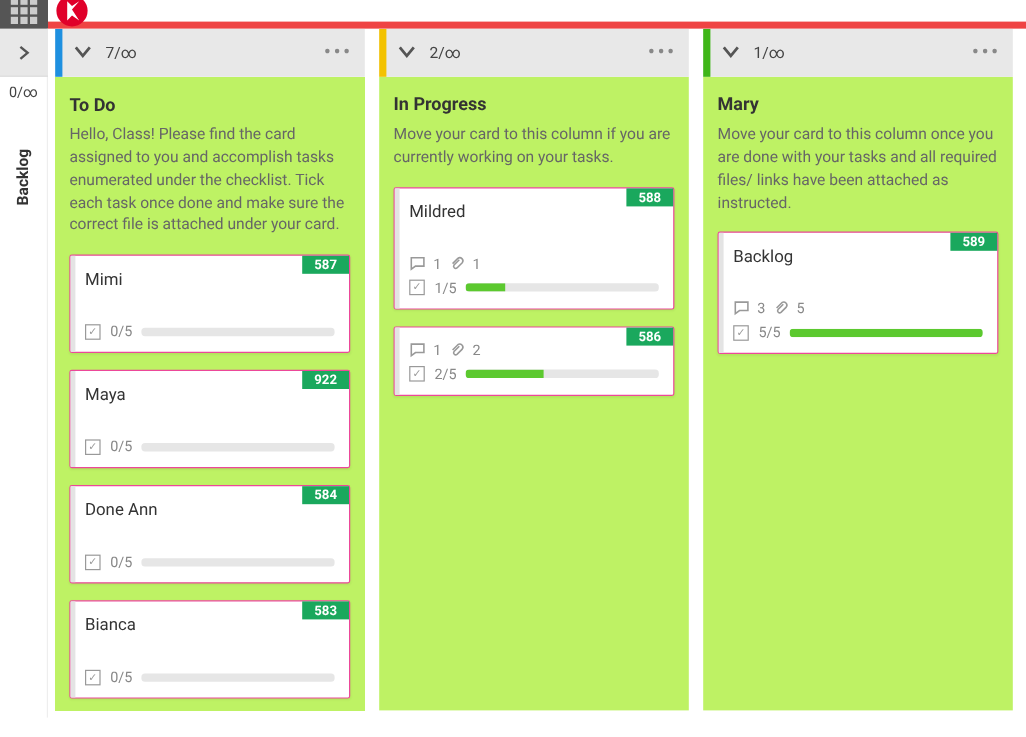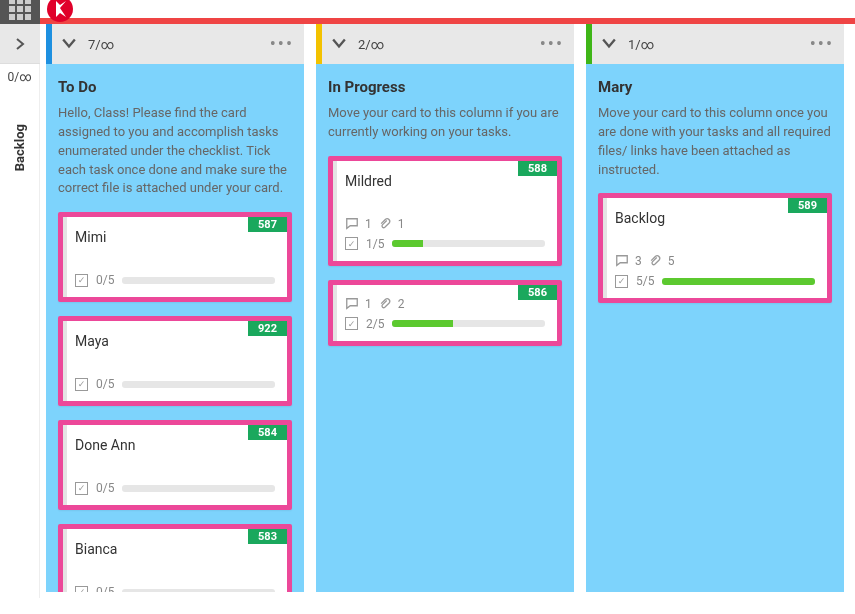--- a/index.html
+++ b/index.html
@@ -21,25 +21,25 @@
   .backlog-count { font-size:12px; color:#444; margin-top:6px; }
   .backlog-label { writing-mode: vertical-rl; transform: rotate(180deg); font-weight:700; color:#333; margin-top:40px; font-size:13px; }
   
   .board { flex:1; display:flex; gap:12px; padding:0 6px 6px 6px; overflow:hidden; background:#fff; }
   .column { width: 258px; display:flex; flex-direction:column; }
   .col-header { height: 40px; background:#e8e8e8; display:flex; align-items:center; padding:0 10px; position:relative; }
   .col-stripe { position:absolute; left:0; top:0; bottom:0; width:6px; }
   .col-chev { font-size:16px; color:#555; margin-left:6px; margin-right:12px; cursor:pointer; font-weight:700; }
   .col-count { font-size:13px; color:#444; }
   .col-more { margin-left:auto; color:#888; font-size:18px; letter-spacing:2px; cursor:pointer; line-height:10px; }
-  .col-body { flex:1; background:#7dd3fc; padding:14px 12px; overflow-y:auto; }
+  .col-body { flex:1; background:#bef264; padding:14px 12px; overflow-y:auto; }
   .col-title { font-weight:700; font-size:15px; color:#333; margin-bottom:8px; }
   .col-desc { font-size:13px; color:#666; line-height:1.45; margin-bottom:14px; }
   
-  .card { background:#fff; border:5px solid #ec4899; border-radius:2px; box-shadow:0 1px 2px rgba(0,0,0,0.06); margin-bottom:14px; position:relative; padding:12px 12px 10px 12px; }
+  .card { background:#fff; border:1px solid #ec4899; border-radius:2px; box-shadow:0 1px 2px rgba(0,0,0,0.06); margin-bottom:14px; position:relative; padding:12px 12px 10px 12px; }
   .card-stripe { position:absolute; left:0; top:0; bottom:0; width:4px; background:#e4e4e4; }
   .card-id { position:absolute; top:0; right:0; background:#1aa85d; color:#fff; font-size:11px; font-weight:700; padding:1px 10px; }
   .card-title { font-size:14px; color:#333; margin-bottom:28px; }
   .card-meta-row { display:flex; align-items:center; gap:6px; color:#888; font-size:12px; margin-bottom:6px; }
   .card-check-row { display:flex; align-items:center; gap:8px; color:#888; font-size:12px; }
   .checkbox-ic { width:13px; height:13px; border:1.5px solid #999; display:inline-flex; align-items:center; justify-content:center; font-size:9px; color:#999; }
   .progress { flex:1; height:7px; background:#e6e6e6; border-radius:3px; overflow:hidden; }
   .progress-fill { height:100%; background:#5cc92f; }
   .meta-ic { display:inline-flex; align-items:center; }
 </style>

